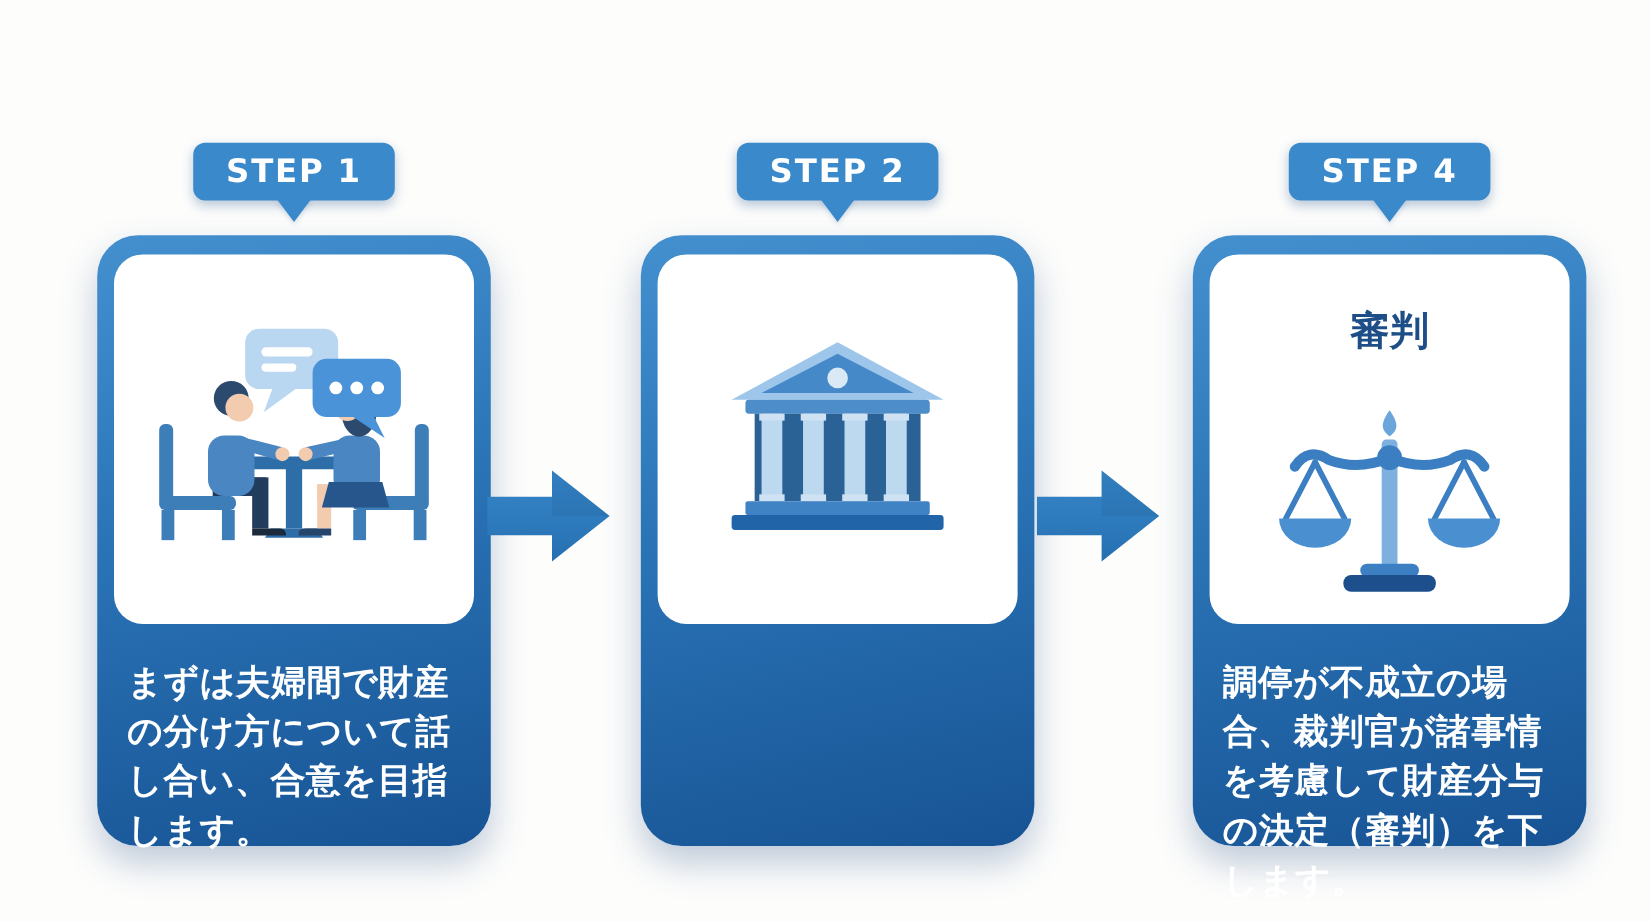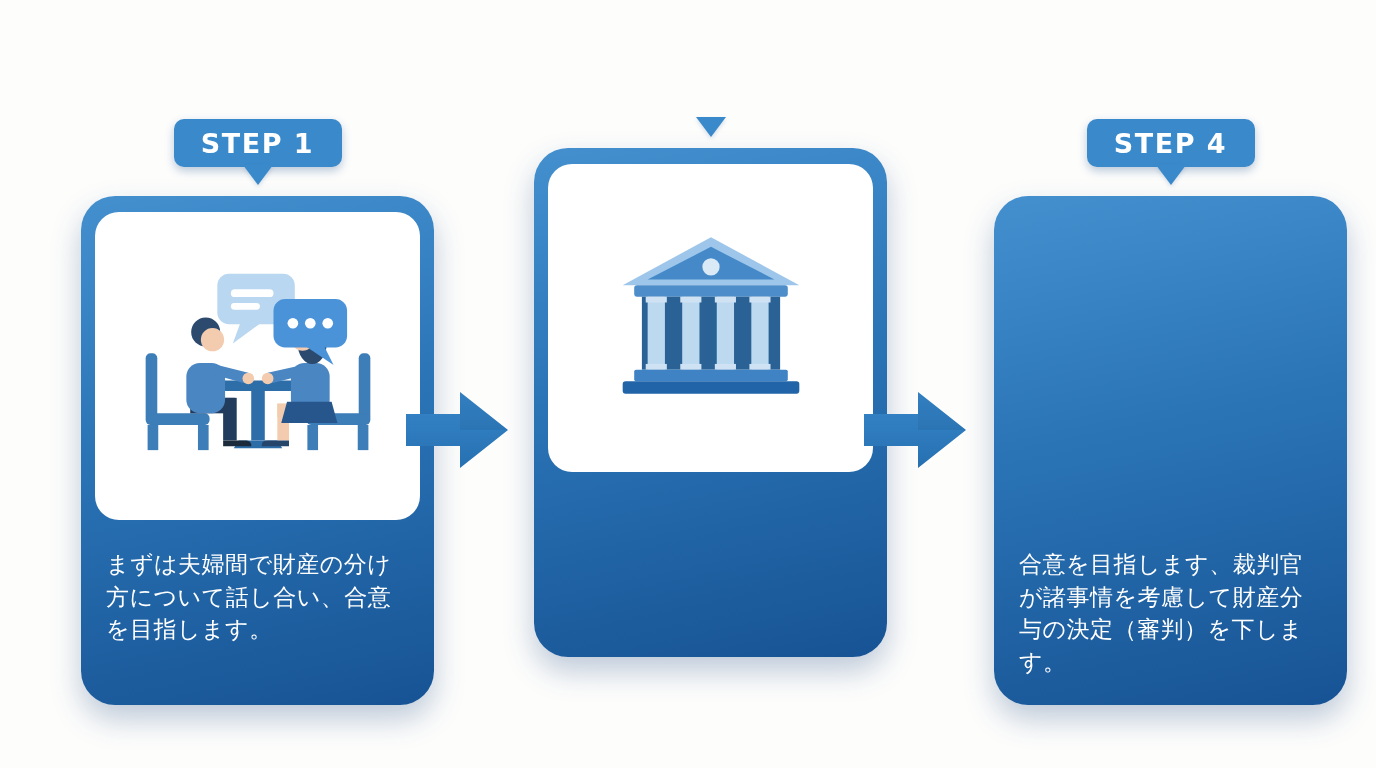--- a/index.html
+++ b/index.html
@@ -4,21 +4,21 @@
 <style>
   html,body{margin:0;padding:0;}
   body{
     width:1376px;height:768px;
     background:#fdfdfc;
     font-family:"DejaVu Sans","Liberation Sans",sans-serif;
     overflow:hidden;
   }
   .stage{position:relative;width:1376px;height:768px;background:#fdfdfc;}
 
-  .column{position:absolute;top:119px;width:353px;}
+  .column{position:absolute;top:119px;width:328px;}
   .col-1{left:81px;}
   .col-2{left:534px;}
   .col-3{left:994px;}
 
   .badge{
     width:168px;height:48px;margin:0 auto;
     background:#3a8acb;border-radius:10px;
     color:#ffffff;font-size:27px;font-weight:700;letter-spacing:1.5px;
     display:flex;align-items:center;justify-content:center;
     box-shadow:0 4px 10px rgba(30,80,140,.30);
@@ -43,21 +43,21 @@
   }
   .step-title{
     min-height:96px;margin-top:16px;padding:0 6px;
     display:flex;align-items:center;justify-content:center;
     text-align:center;white-space:pre-line;
     color:#1d4e87;font-size:33px;font-weight:700;line-height:1.32;
   }
   .icon-box{flex:1;width:100%;display:flex;align-items:center;justify-content:center;padding-bottom:8px;box-sizing:border-box;}
   .step-desc{
     position:absolute;left:25px;right:25px;top:352px;margin:0;
-    color:#ffffff;font-size:23px;font-weight:400;line-height:1.42;
+    color:#ffffff;font-size:29px;font-weight:700;line-height:1.42;
     text-align:left;letter-spacing:.5px;
   }
 
   .arrow{position:absolute;top:391px;width:104px;height:78px;}
   .arrow-1{left:406px;}
   .arrow-2{left:864px;}
 </style>
 </head>
 <body>
 
@@ -133,20 +133,21 @@
       <linearGradient id="ag1" x1="0" y1="0" x2="0" y2="1">
         <stop offset="0" stop-color="#3787ca"></stop>
         <stop offset="1" stop-color="#2670b1"></stop>
       </linearGradient>
     </defs>
     <polygon points="0,23 54,23 54,1 102,39 54,77 54,55 0,55" fill="url(#ag1)"></polygon>
     <polygon points="54,1 102,39 54,39" fill="rgba(20,60,110,0.10)"></polygon>
   </svg>
 
   <div class="column col-2">
+    <div class="badge">STEP 2</div>
     <div class="badge-pointer"></div>
     <div class="card">
       <div class="panel">
         <div class="icon-box">
           <svg width="192" height="159" viewBox="0 0 200 165" aria-hidden="true">
             <polygon points="100,2 8,52 192,52" fill="#9dc6ea"></polygon>
             <polygon points="100,12 34,46 166,46" fill="#4589c9"></polygon>
             <circle cx="100" cy="33" r="9" fill="#d9e9f6"></circle>
             <rect x="20" y="52" width="160" height="12" rx="3" fill="#4d8dca"></rect>
             <rect x="28" y="64" width="144" height="76" fill="#2a6296"></rect>
@@ -182,17 +183,43 @@
       </linearGradient>
     </defs>
     <polygon points="0,23 54,23 54,1 102,39 54,77 54,55 0,55" fill="url(#ag2)"></polygon>
     <polygon points="54,1 102,39 54,39" fill="rgba(20,60,110,0.10)"></polygon>
   </svg>
 
   <div class="column col-3">
     <div class="badge">STEP 4</div>
     <div class="badge-pointer"></div>
     <div class="card">
-      <p class="step-desc">合意を目指します、裁判官が諸事情を考慮して財産分与の決定（審判）を下します。</p>
+      <div class="panel">
+        <div class="step-title">審判</div>
+        <div class="icon-box">
+          <svg width="188" height="160" viewBox="0 0 200 170" aria-hidden="true">
+
+            <rect x="93" y="30" width="14" height="116" rx="4" fill="#7db0de"></rect>
+            <path d="M100,4 C107,14 109,21 100,27 C91,21 93,14 100,4 Z" fill="#6aa6dc"></path>
+
+            <g stroke="#3b7fc2" stroke-width="5" stroke-linecap="round">
+              <line x1="34" y1="50" x2="8" y2="100"></line>
+              <line x1="34" y1="50" x2="60" y2="100"></line>
+              <line x1="166" y1="50" x2="140" y2="100"></line>
+              <line x1="166" y1="50" x2="192" y2="100"></line>
+            </g>
+
+            <path d="M16,54 Q28,36 46,48 Q72,58 100,46 Q128,58 154,48 Q172,36 184,54" fill="none" stroke="#3b7fc2" stroke-width="9" stroke-linecap="round"></path>
+            <circle cx="100" cy="46" r="11" fill="#3b7fc2"></circle>
+
+            <path d="M2,100 a32,26 0 0 0 64,0 z" fill="#4a90d0"></path>
+            <path d="M134,100 a32,26 0 0 0 64,0 z" fill="#4a90d0"></path>
+
+            <rect x="74" y="140" width="52" height="12" rx="6" fill="#3c7fc2"></rect>
+            <rect x="59" y="150" width="82" height="15" rx="7" fill="#1c4f8c"></rect>
+          </svg>
+        </div>
+      </div>
+      <p class="step-desc">調停が不成立の場合、裁判官が諸事情を考慮して財産分与の決定（審判）を下します。</p>
     </div>
   </div>
 
 </div>
 
 </body></html>

